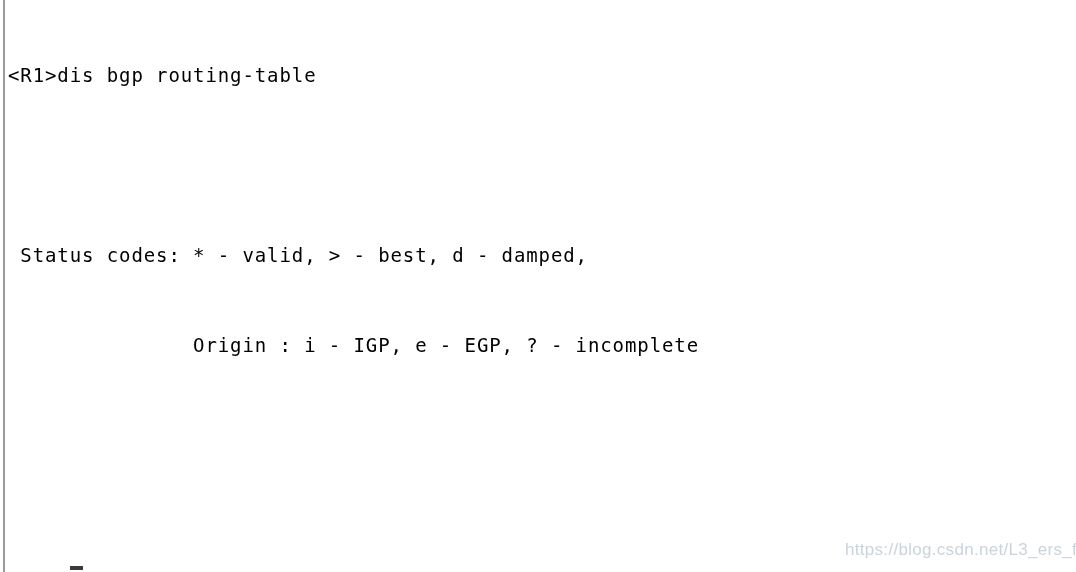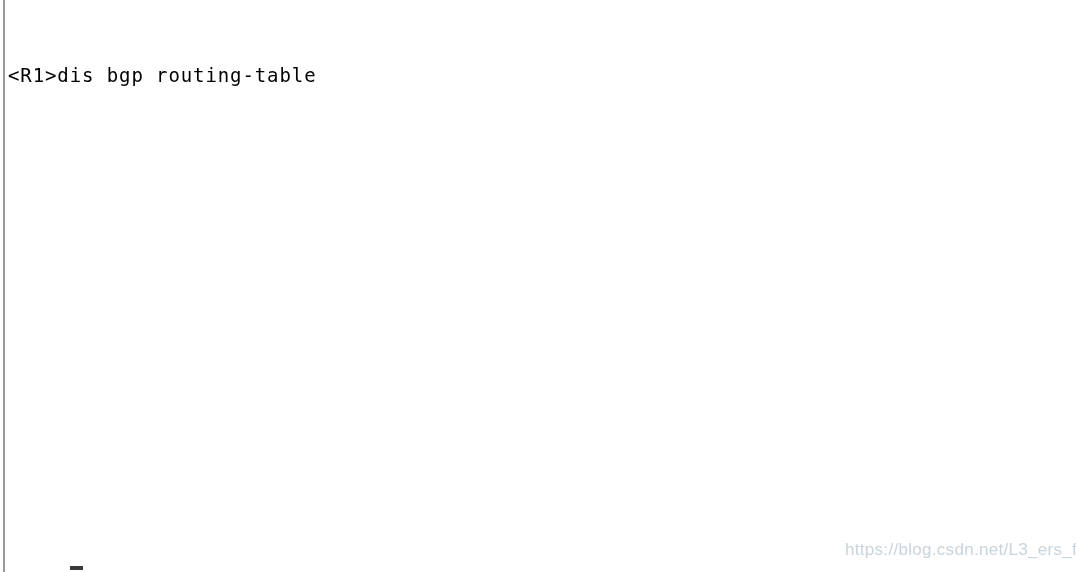--- a/index.html
+++ b/index.html
@@ -81,20 +81,22 @@
 </head>
 <body style="background: rgb(255, 255, 255);">
 
 <div id="terminal" style="background: rgb(255, 255, 255);">
 
   <div id="left-rule" style="background: rgb(154, 154, 154);"></div>
 
   <div class="console-text" style="color: rgb(0, 0, 0);">
     <span class="line">&lt;R1&gt;dis bgp routing-table</span>
     <span class="line blank"> </span>
+    <span class="line"> Status codes: * - valid, &gt; - best, d - damped,</span>
+    <span class="line">               Origin : i - IGP, e - EGP, ? - incomplete</span>
     
     
     
     
     
     
     
     
     
     

